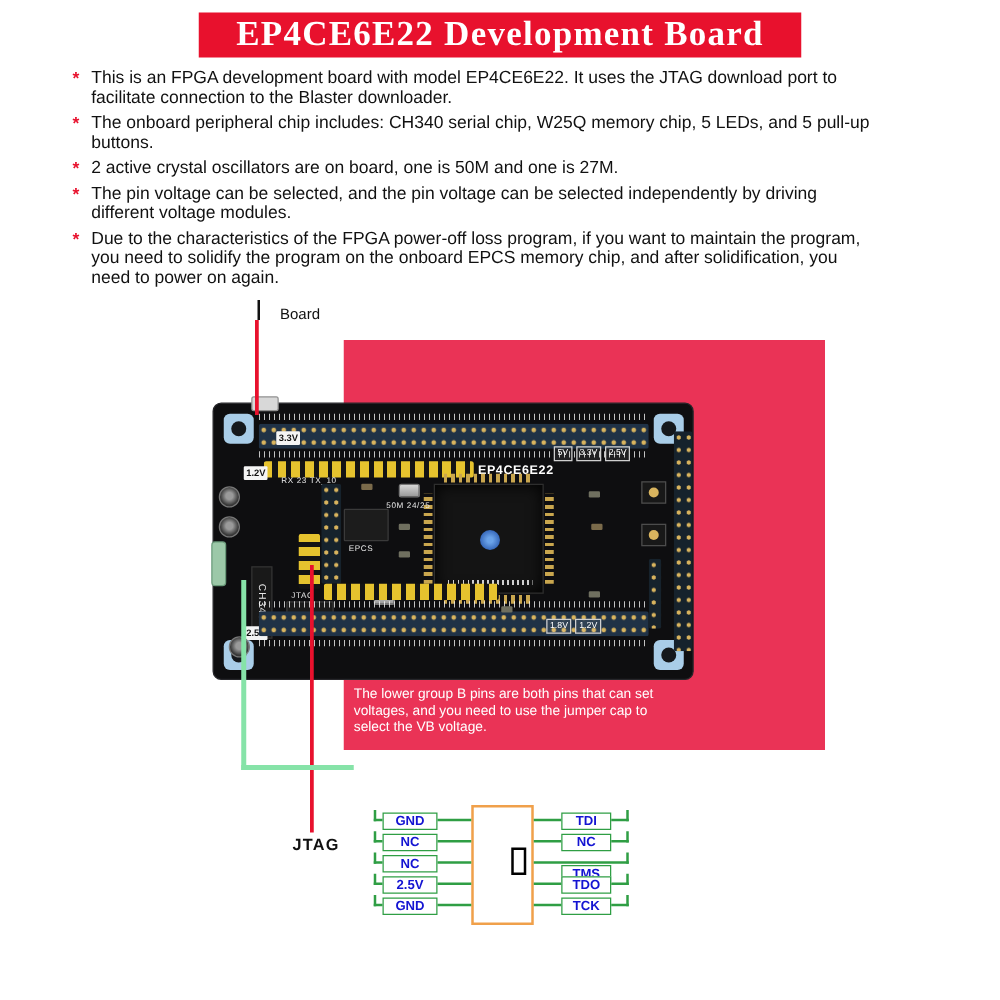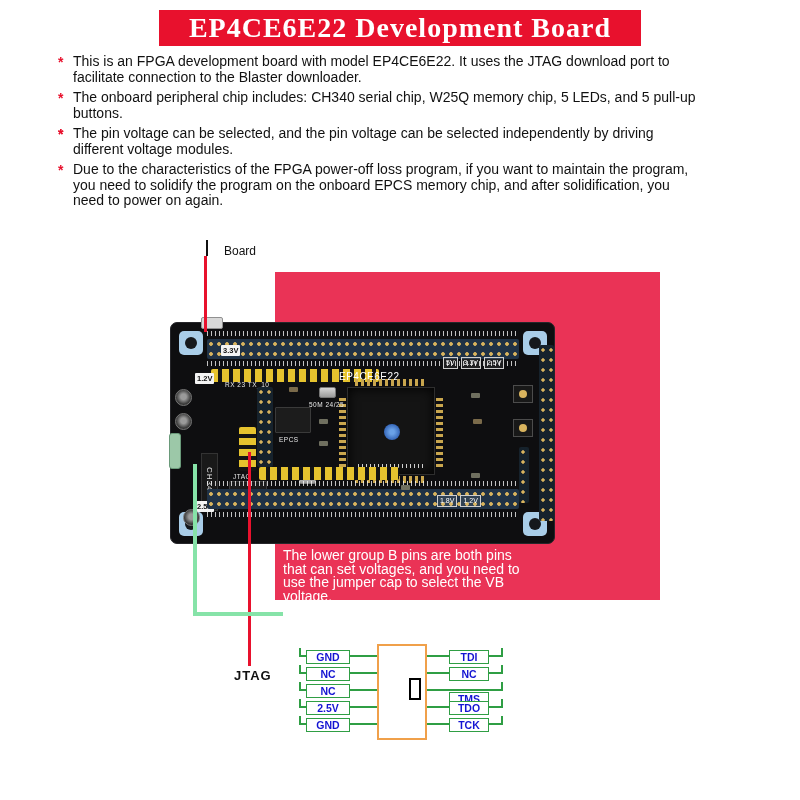--- a/index.html
+++ b/index.html
@@ -14,21 +14,21 @@
   .title{display:inline-block;background:var(--red);color:#fff;font-weight:bold;font-size:28px;line-height:34px;padding:1px 30px;letter-spacing:1px;font-family:"Liberation Serif",serif}
 
   
   .bullets{position:absolute;left:58px;top:54px;width:645px}
   .bullet{position:relative;padding-left:15px;margin-bottom:5px;font-size:14px;line-height:15.5px}
   .star{position:absolute;left:0;top:1px;color:var(--red);font-weight:bold}
 
   
   .redbg{position:absolute;left:275px;top:272px;width:385px;height:328px;background:var(--pink);z-index:1}
   .callout{position:absolute;color:#fff;font-size:12px;line-height:14.5px;z-index:3}
-  .callout.lower{font-size:14px;line-height:13.5px}
+  .callout.lower{font-size:11px;line-height:13.5px}
 
   
   .redline{position:absolute;background:var(--red);z-index:6}
   .blkline{position:absolute;background:#111;z-index:6}
   .greenline{position:absolute;background:#86e3a8;z-index:6}
   .switch-label{position:absolute;left:224px;top:244px;font-size:12px;color:#111;z-index:6}
   .typec-note{position:absolute;left:286px;top:600px;width:340px;font-size:12.5px;line-height:14px;color:#000;z-index:5}
   .jtag-name{position:absolute;left:234px;top:668px;font-size:13px;font-weight:bold;letter-spacing:1px;color:#111;z-index:6}
   .note{position:absolute;left:70px;top:758px;font-size:15.5px;color:#111}
 
@@ -43,21 +43,21 @@
        background-size:8px 20px}
   .numrow{height:5px;background:repeating-linear-gradient(90deg,rgba(255,255,255,.75) 0 1px,transparent 1px 4px)}
   .jrow{background:repeating-linear-gradient(90deg,#e6c32e 0 7px,#141414 7px 11px);border-radius:2px}
   .jcol{background:repeating-linear-gradient(180deg,#e6c32e 0 7px,#141414 7px 11px);border-radius:2px}
   .dotcol{background-color:#16222c;background-image:radial-gradient(circle at 4px 5px,#d9b45e 1.4px,rgba(0,0,0,0) 2px);background-size:8px 10px;border-radius:2px}
   .pinstrip.h{height:7px;background:repeating-linear-gradient(90deg,#c9a64e 0 3px,transparent 3px 6px)}
   .pinstrip.v{width:7px;background:repeating-linear-gradient(0deg,#c9a64e 0 3px,transparent 3px 6px)}
   .fpga{left:176px;top:64px;width:88px;height:88px;background:#141414;border:1px solid #2e2e2e;box-shadow:inset 0 0 12px #000}
   .die{position:absolute;left:36px;top:36px;width:16px;height:16px;border-radius:50%;background:radial-gradient(circle,#6aa2e8 20%,#2c5cb0 80%)}
   .chipdash{position:absolute;left:10px;bottom:6px;width:68px;height:4px;background:repeating-linear-gradient(90deg,rgba(255,255,255,.8) 0 1px,transparent 1px 4px)}
-  .fpga-label{left:168px;top:48px;width:104px;text-align:left;color:#fff;font-weight:normal;font-size:10px;letter-spacing:.5px}
+  .fpga-label{left:168px;top:48px;width:104px;text-align:right;color:#fff;font-weight:bold;font-size:10px;letter-spacing:.5px}
   .chip{background:#1c1c1c;border:1px solid #3a3a3a;border-radius:1px;color:#ccc;font-size:7px;display:flex;align-items:center;justify-content:center}
   .ch340{writing-mode:vertical-rl;color:#e8e8e8;font-size:8px;letter-spacing:1px;background:#191919;border:1px solid #333;display:flex;align-items:center;justify-content:center}
   .tinytxt{color:#e8e8e8;font-size:6.5px;letter-spacing:.5px;white-space:nowrap}
   .vbox{background:#f4f4f4;color:#111;font-size:7.5px;line-height:9px;font-weight:bold;padding:1px 2px;border-radius:1px}
   .vlabels{display:flex;gap:3px}
   .vlabels span{color:#fff;border:1px solid #cfcfcf;font-size:7px;line-height:8px;padding:1px 2px;background:rgba(255,255,255,.08)}
   .cap{width:17px;height:17px;border-radius:50%;background:radial-gradient(circle at 50% 45%,#9a9a9a 25%,#3a3a3a 65%,#222 100%);border:1px solid #777}
   .btn{width:20px;height:18px;background:#181818;border:1px solid #4c4c4c}
   .btn::after{content:"";position:absolute;left:5px;top:4px;width:8px;height:8px;border-radius:50%;background:#d9b45e}
   .osc{width:17px;height:11px;background:linear-gradient(180deg,#d6d6d6,#9a9a9a);border-radius:2px;border:1px solid #777}
@@ -88,20 +88,21 @@
     <div class="bullet">
       <span class="star">*</span>
       <span>This is an FPGA development board with model EP4CE6E22. It uses the JTAG download port to facilitate connection to the Blaster downloader.</span>
     </div>
     <div class="bullet">
       <span class="star">*</span>
       <span>The onboard peripheral chip includes: CH340 serial chip, W25Q memory chip, 5 LEDs, and 5 pull-up buttons.</span>
     </div>
     <div class="bullet">
       <span class="star">*</span>
+      <span>2 active crystal oscillators are on board, one is 50M and one is 27M.</span>
     </div>
     <div class="bullet">
       <span class="star">*</span>
       <span>The pin voltage can be selected, and the pin voltage can be selected independently by driving different voltage modules.</span>
     </div>
     <div class="bullet">
       <span class="star">*</span>
       <span>Due to the characteristics of the FPGA power-off loss program, if you want to maintain the program, you need to solidify the program on the onboard EPCS memory chip, and after solidification, you need to power on again.</span>
     </div>
   </div>

